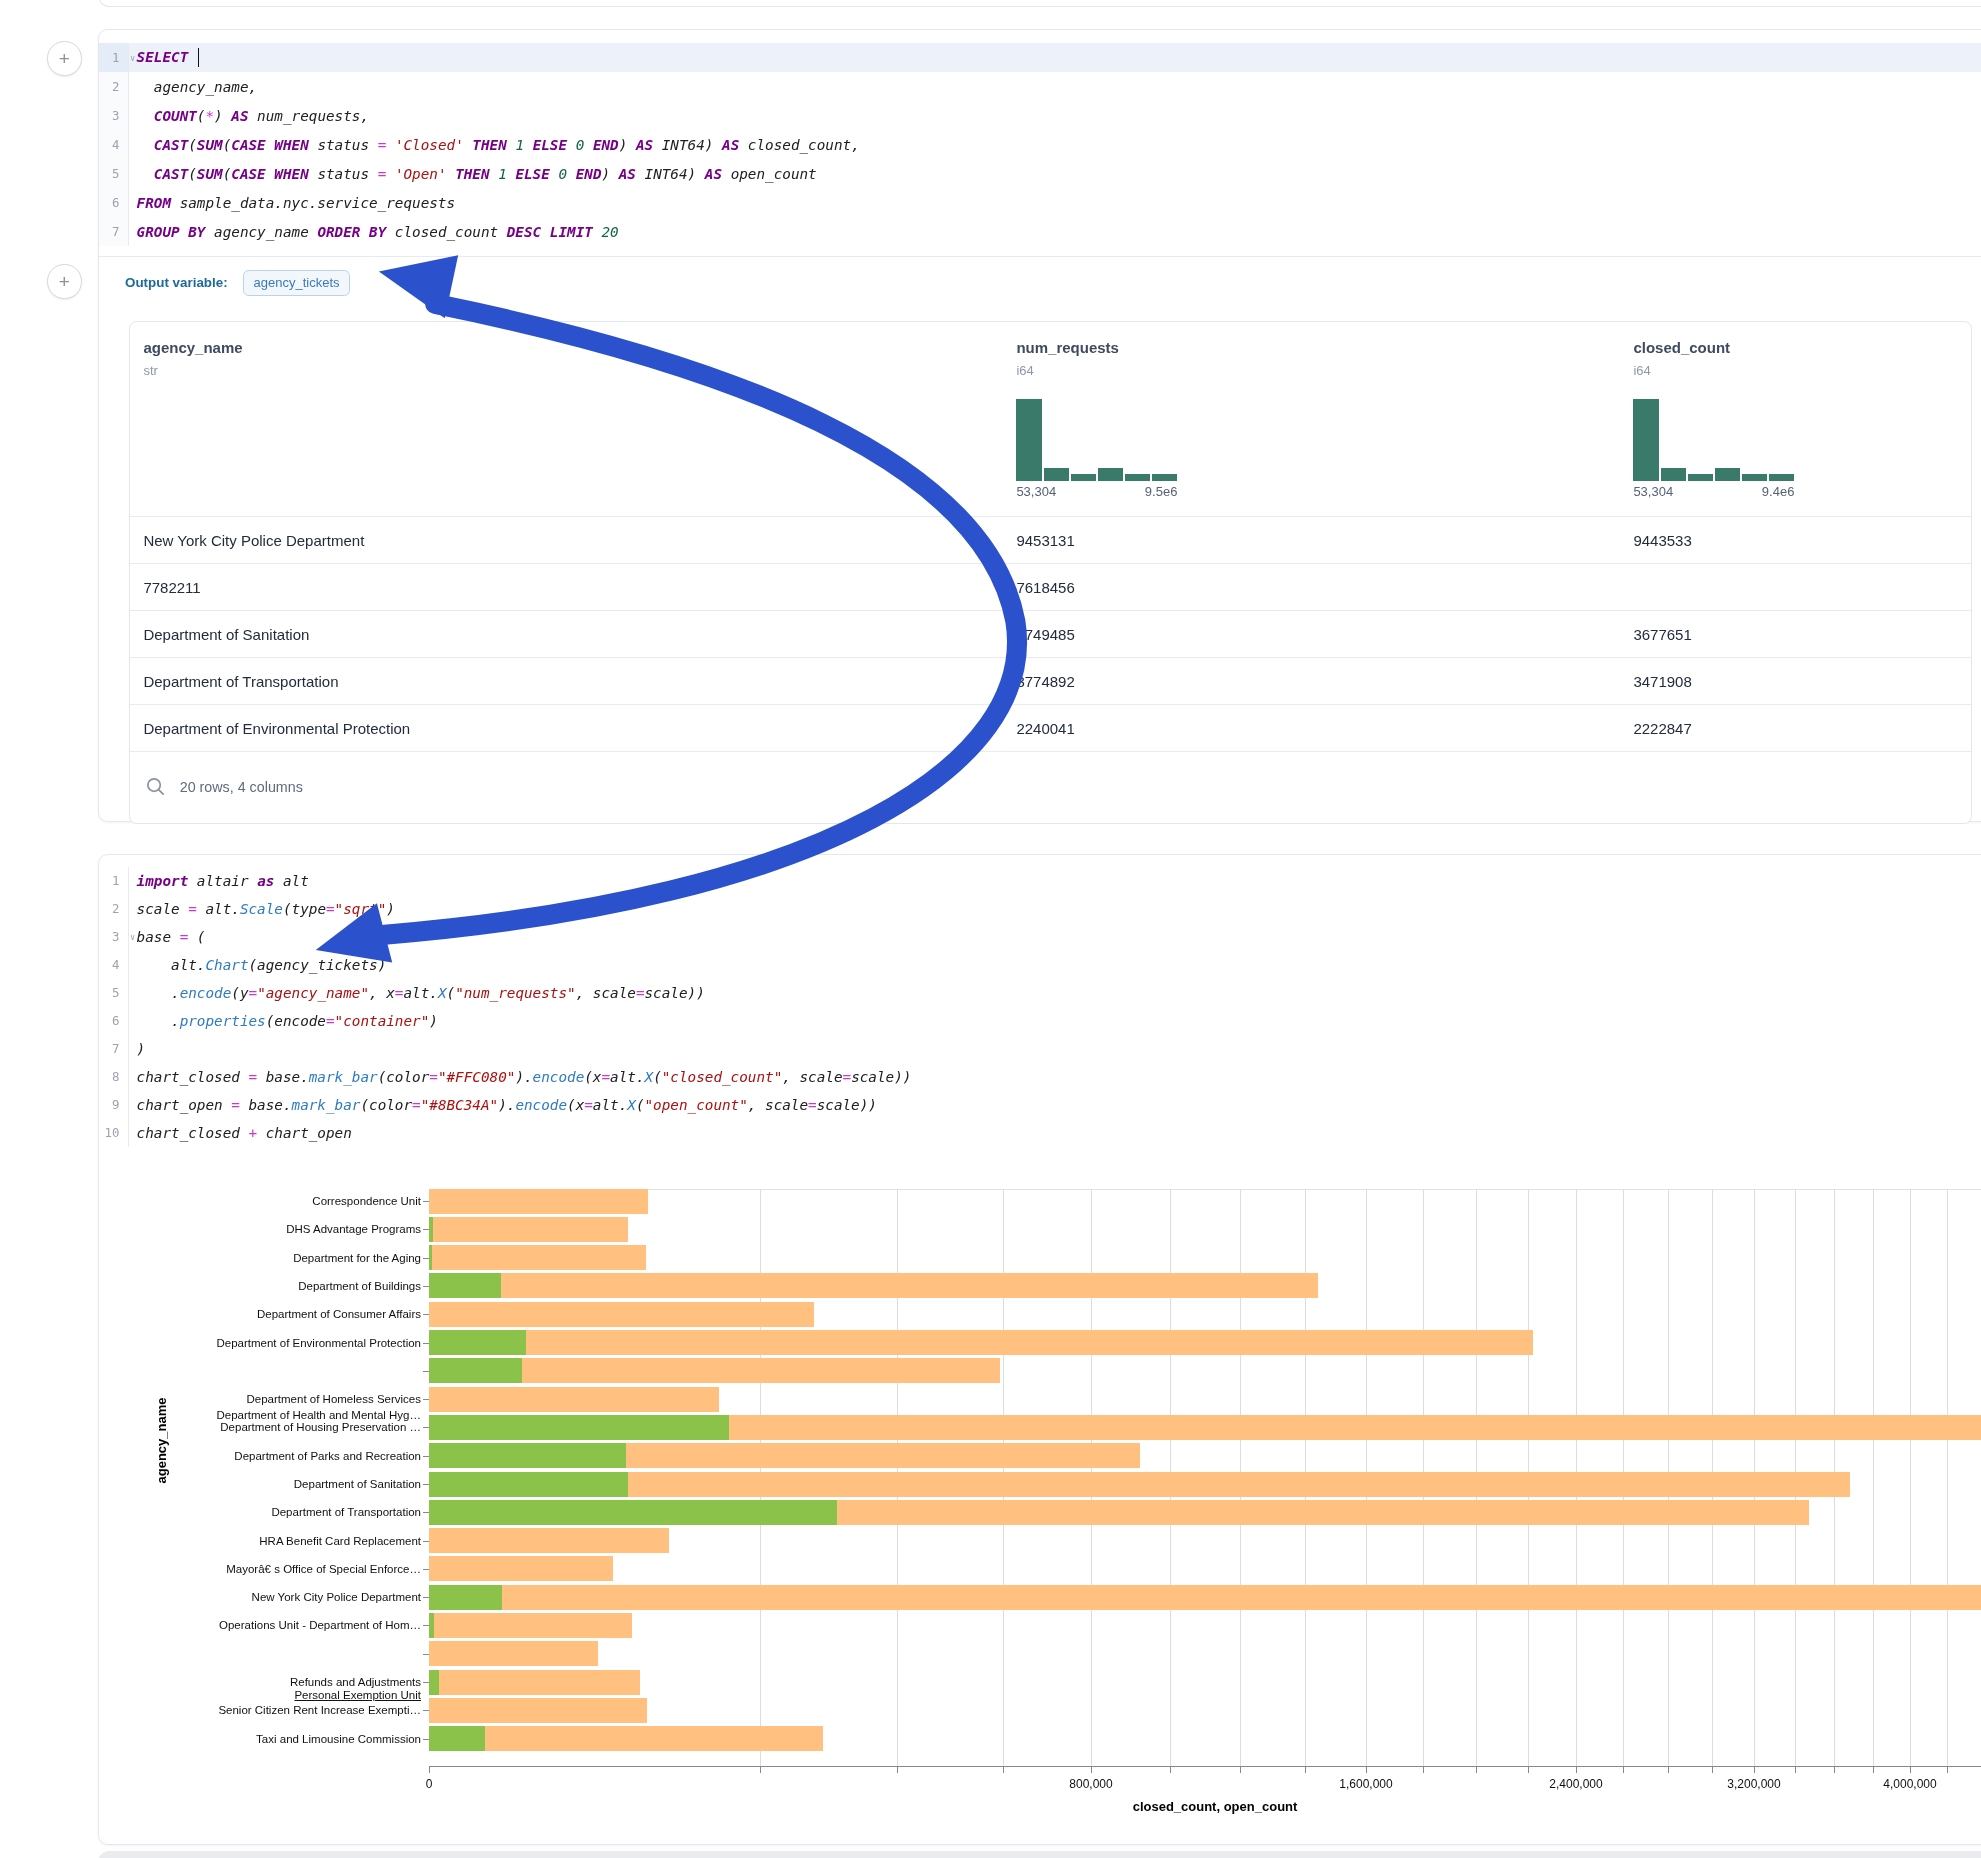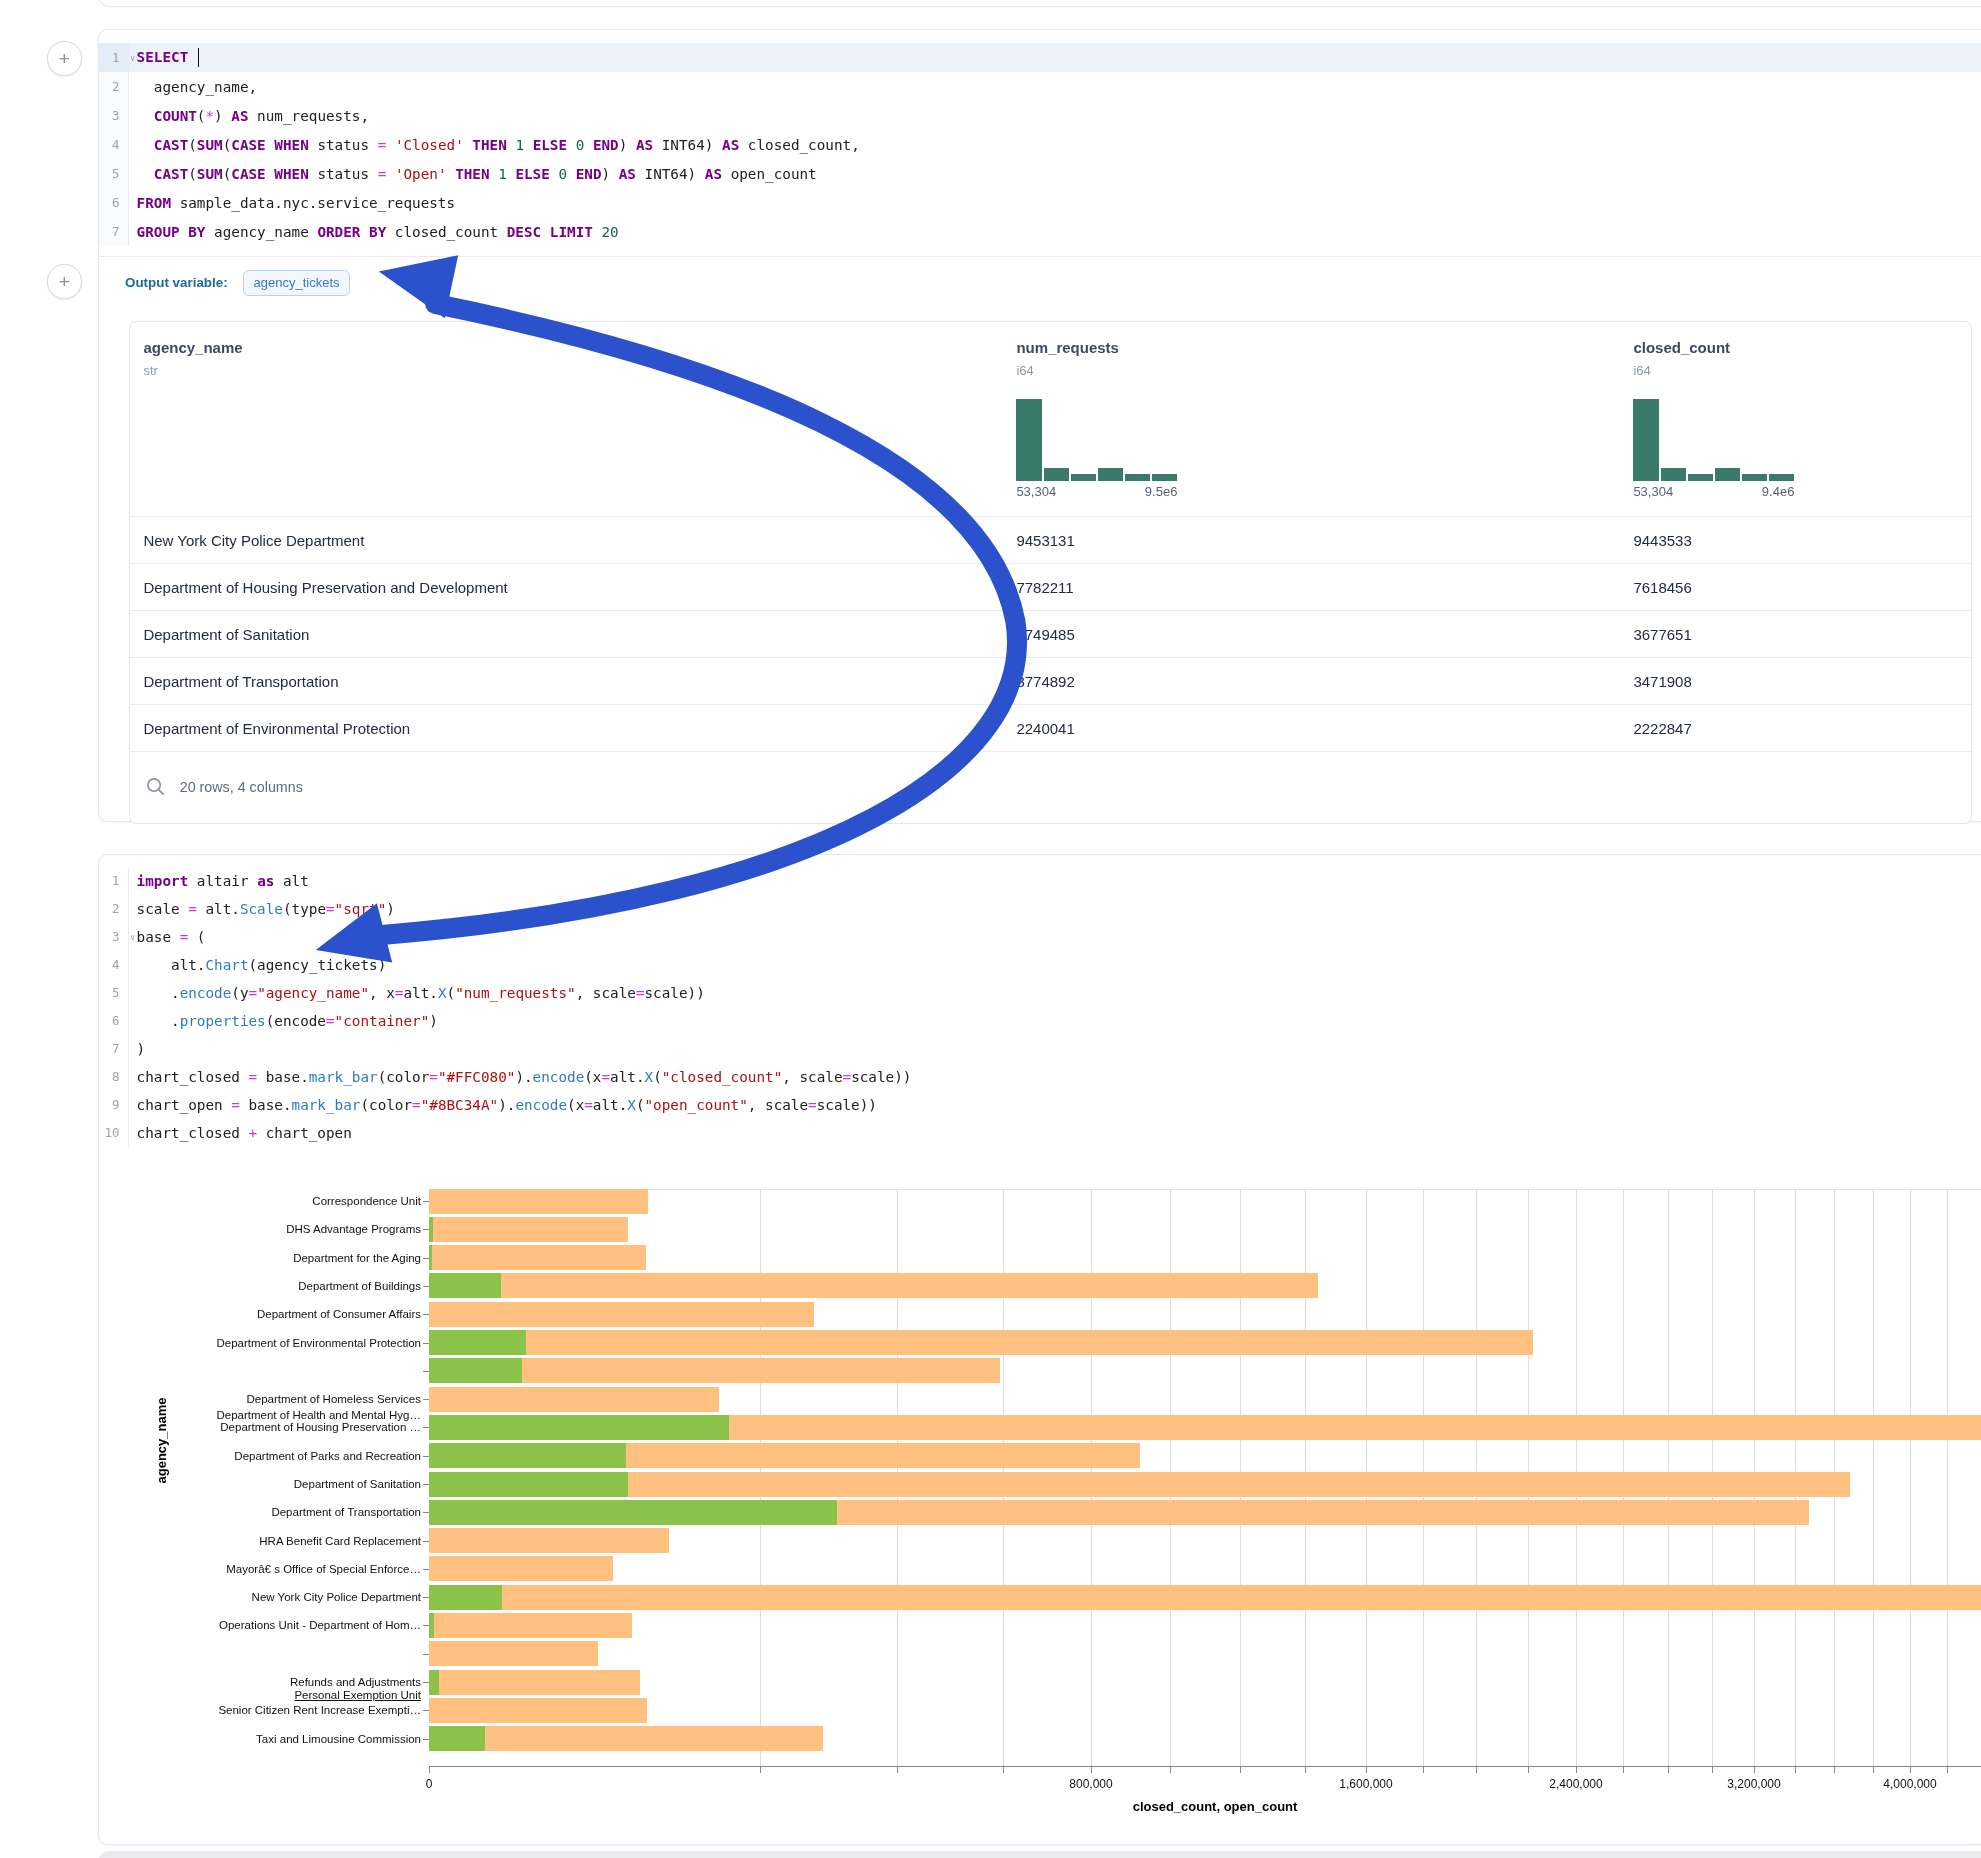--- a/index.html
+++ b/index.html
@@ -27,21 +27,21 @@
   
   .code-block{position:relative;font-family:"DejaVu Sans Mono","Liberation Mono",monospace;
     font-size:14.3px;color:#202124;}
   .code-line{display:flex;align-items:center;position:relative;}
   .sql .code-line{height:29px;}
   .py .code-line{height:28px;}
   .ln{flex:0 0 30px;text-align:right;padding-right:8.6px;box-sizing:border-box;
     color:#9aa4b0;font-size:12.4px;align-self:stretch;display:flex;align-items:center;
     justify-content:flex-end;border-right:1px solid #e8ebee;background:#fafbfc;position:relative;}
   .py .ln{background:#fff;}
-  .code-text{padding-left:7.6px;white-space:pre;}
+  .code-text{padding-left:7.6px;white-space:pre;font-style:italic;}
   .code-line.hl{background:#edf2fa;}
   .code-line.hl .ln{background:#e4ecf8;}
   .caret{position:absolute;left:31px;top:50%;transform:translateY(-50%);
     font-size:8.6px;color:#9aa4b0;z-index:1;}
   .tk-kw{color:#770088;font-weight:bold;}
   .tk-str{color:#aa1111;}
   .tk-num{color:#116644;}
   .tk-op{color:#cc39c8;}
   .tk-fn{color:#2f7bc2;}
   .tk-p{color:#202124;}
@@ -188,21 +188,20 @@
           </div>
         </div>
       </div>
     <div class="tbody" id="table-body">
         <div class="trow">
           <div>New York City Police Department</div>
           <div>9453131</div>
           <div>9443533</div>
         </div>
         <div class="trow">
-          <div>Department of Housing Preservation and Development</div>
           <div>7782211</div>
           <div>7618456</div>
         </div>
         <div class="trow">
           <div>Department of Sanitation</div>
           <div>3749485</div>
           <div>3677651</div>
         </div>
         <div class="trow">
           <div>Department of Transportation</div>

